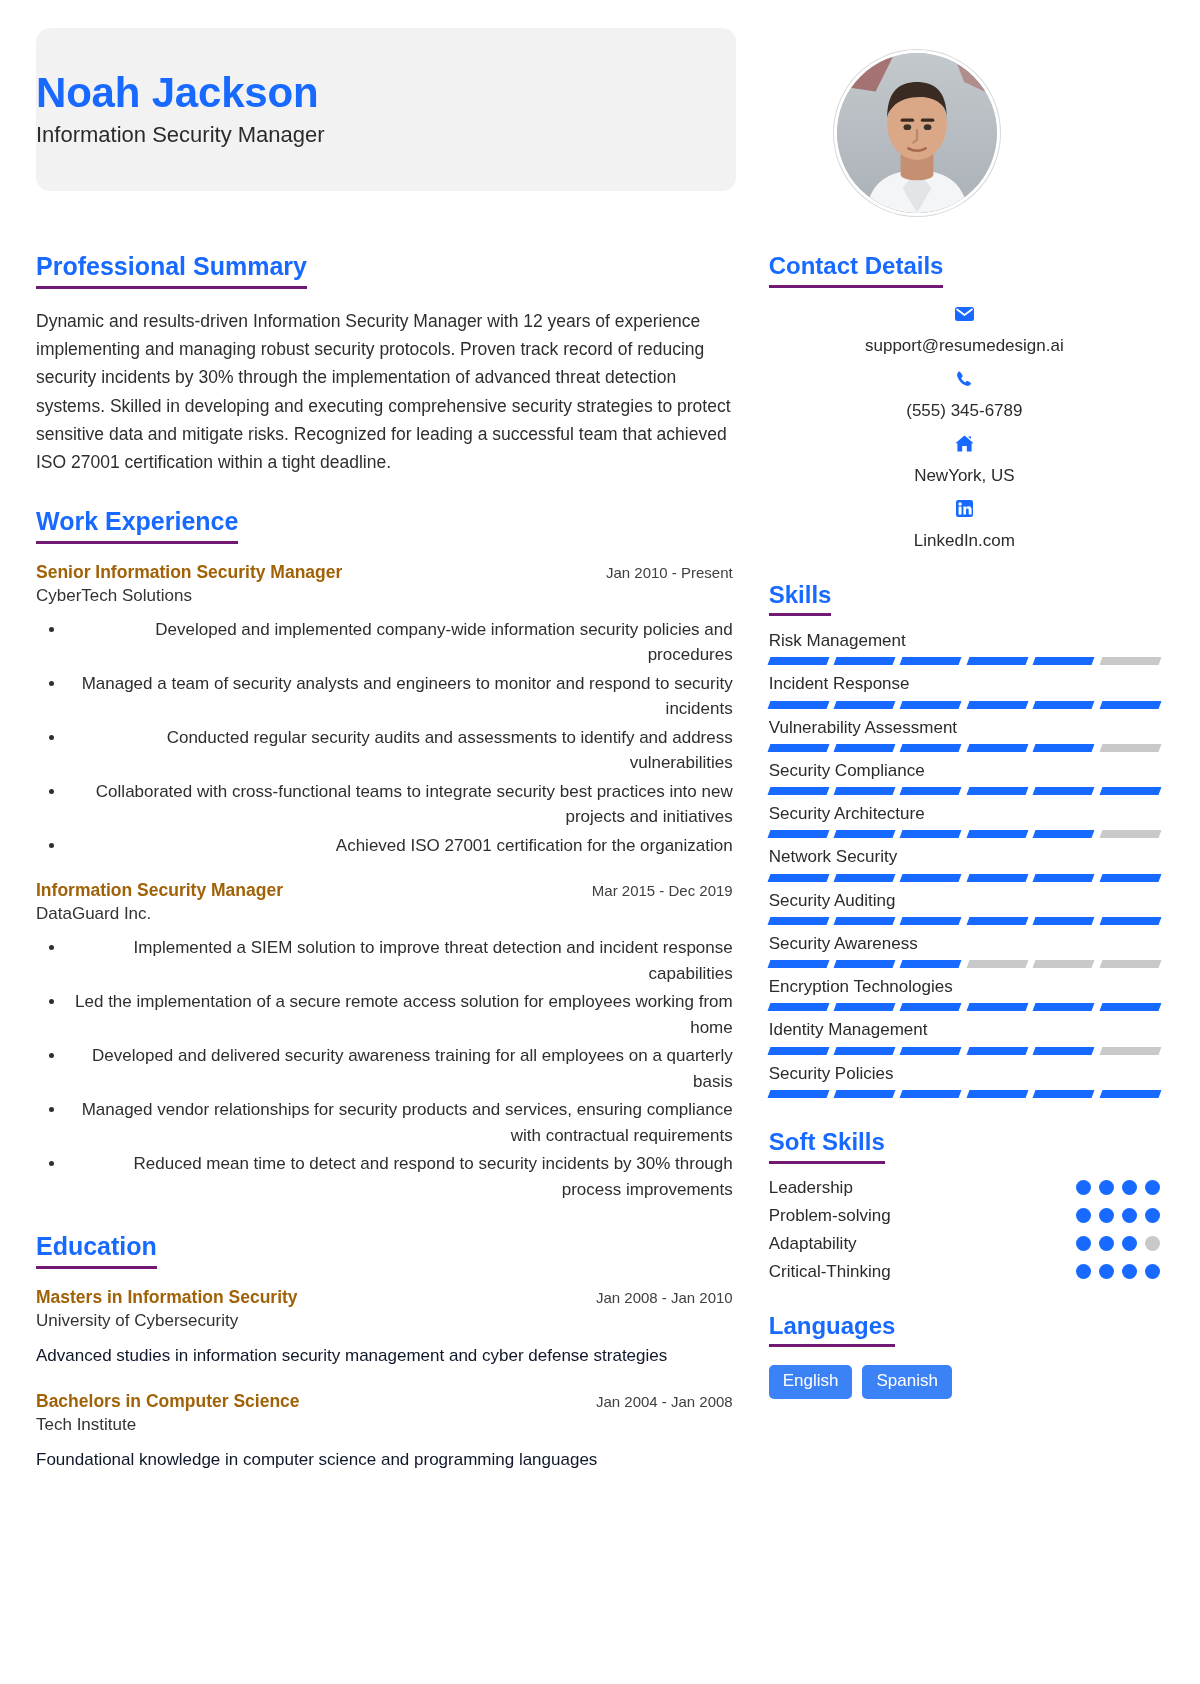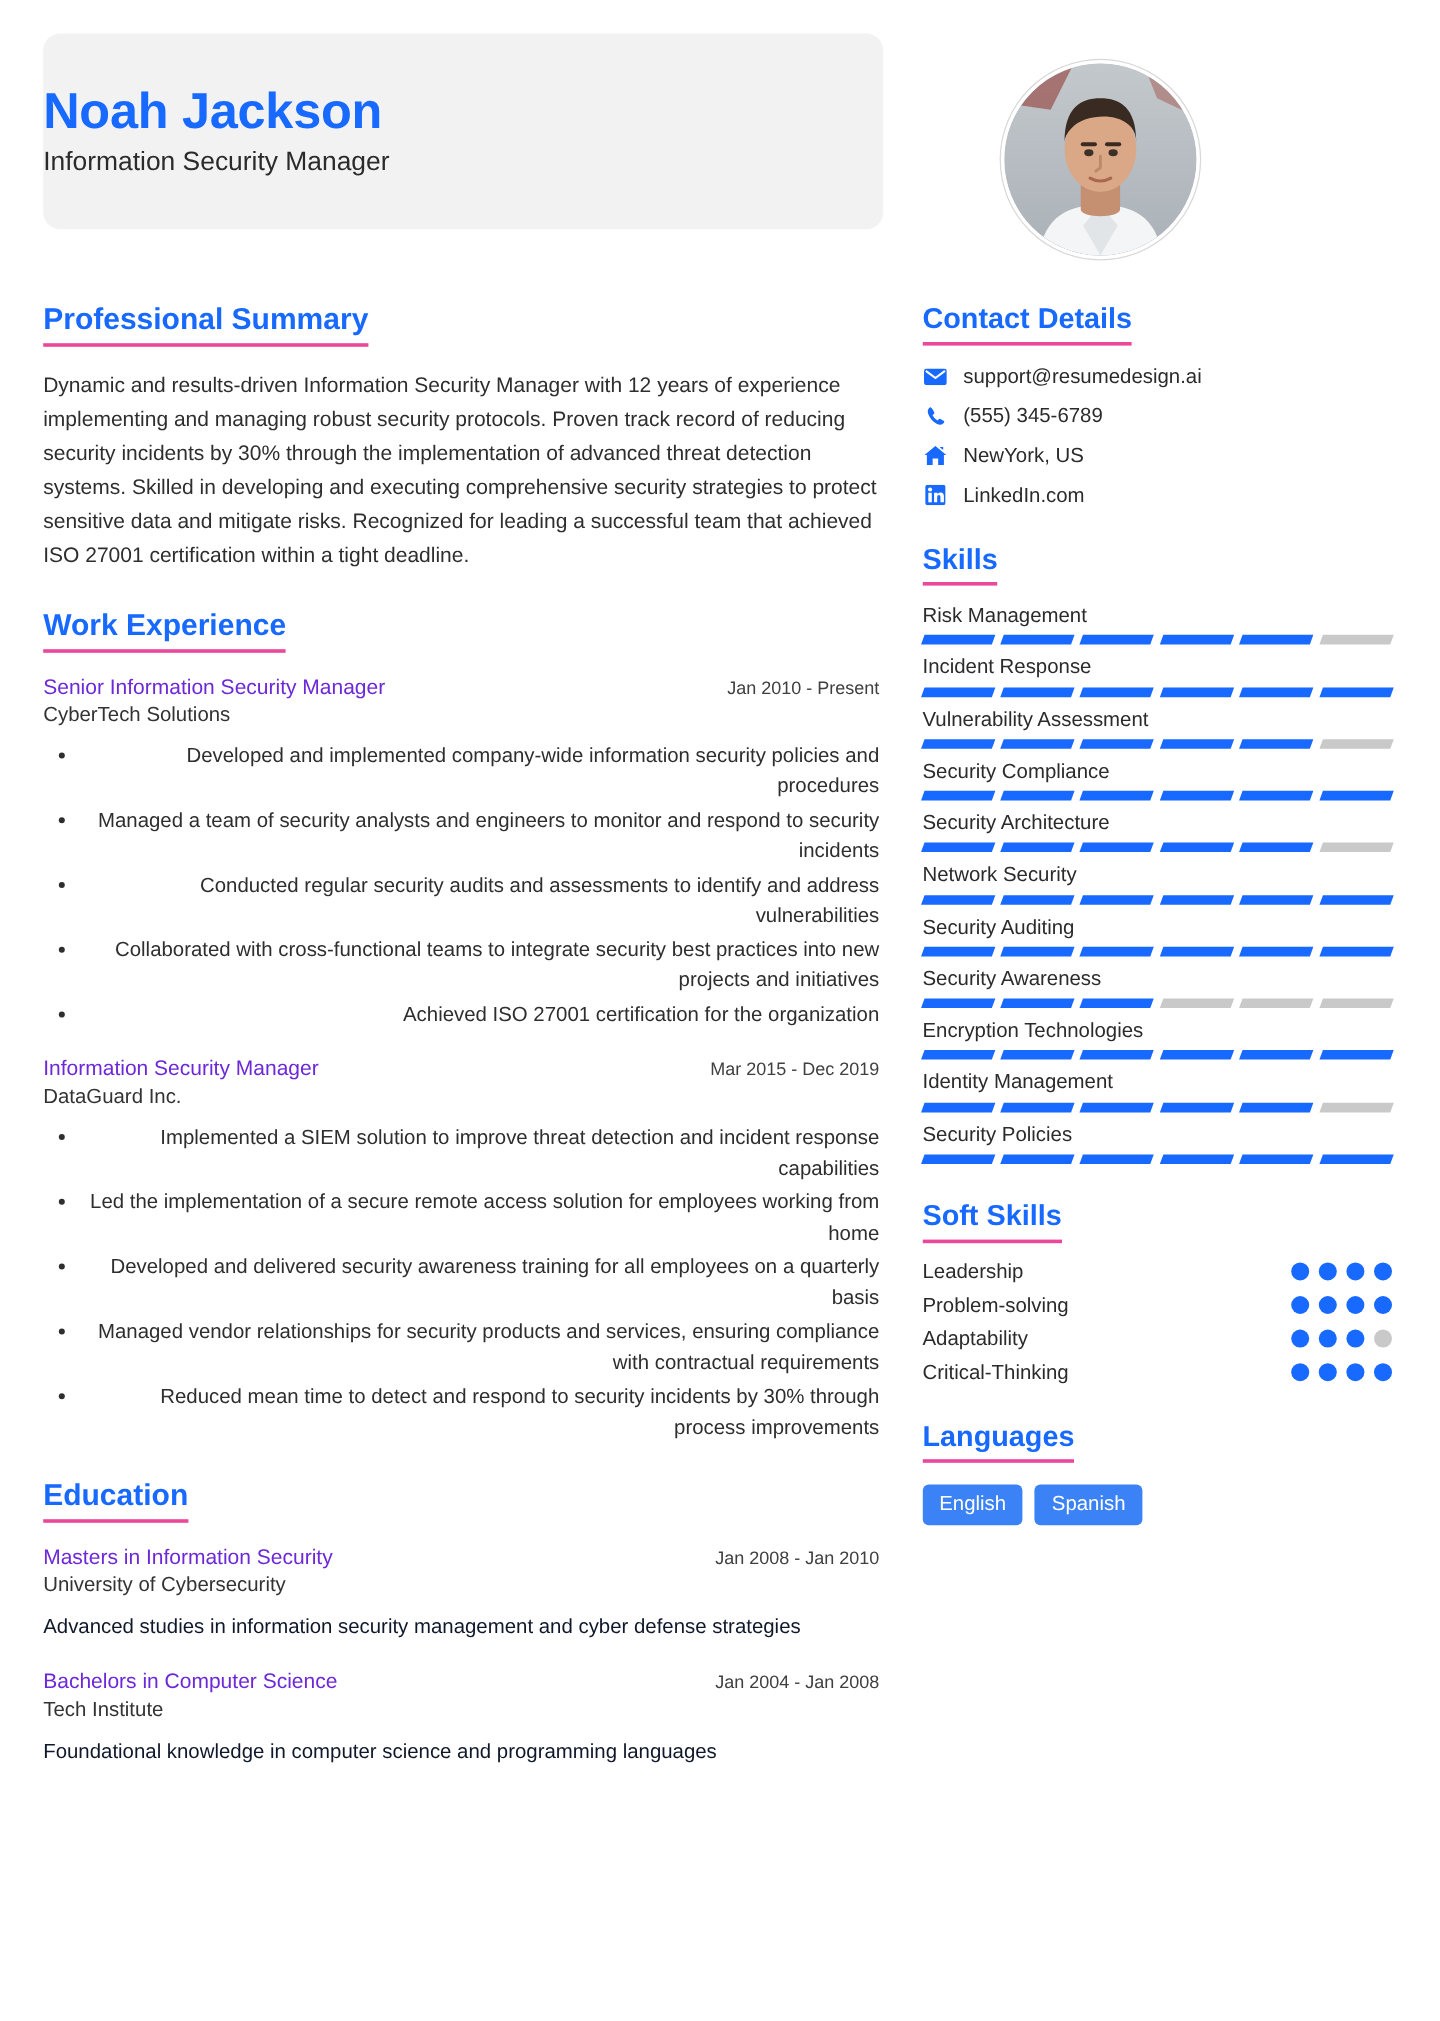--- a/index.html
+++ b/index.html
@@ -70,21 +70,21 @@
   .col-right { width: 420px; padding-left: 28px; }
 
   
   .sec-head {
     display: inline-block;
     font-size: 25px;
     font-weight: 700;
     color: #1769ff;
     line-height: 1.15;
     padding-bottom: 5px;
-    border-bottom: 3px solid #ec4899;
+    border-bottom: 3px solid #701a75;
     margin-bottom: 18px;
   }
   .sec-head.small {
     font-size: 24px;
     margin-bottom: 14px;
   }
   .section { margin-bottom: 30px; }
 
   
   .summary-text {
@@ -96,22 +96,22 @@
 
   
   .entry { margin-bottom: 22px; }
   .entry-top {
     display: flex;
     justify-content: space-between;
     align-items: baseline;
   }
   .entry-role {
     font-size: 17.5px;
-    font-weight: 400;
-    color: #6d28d9;
+    font-weight: 700;
+    color: #a16207;
   }
   .entry-date {
     font-size: 15px;
     color: #404040;
     white-space: nowrap;
     padding-left: 16px;
   }
   .entry-org {
     font-size: 17px;
     color: #333333;
@@ -137,20 +137,21 @@
 
   
   .contact-list { margin-top: 2px; }
   .contact-item {
     display: flex;
     align-items: center;
     gap: 12px;
     margin-bottom: 13px;
     font-size: 17px;
     color: #2b2b2b;
+    flex-direction: column;
   }
   .contact-icon {
     width: 22px;
     min-width: 22px;
     height: 20px;
     display: flex;
     align-items: center;
     justify-content: center;
     color: #1769ff;
   }

